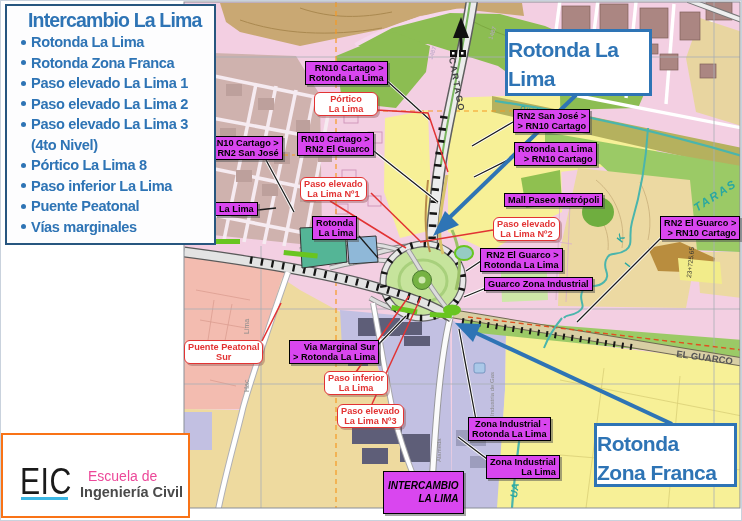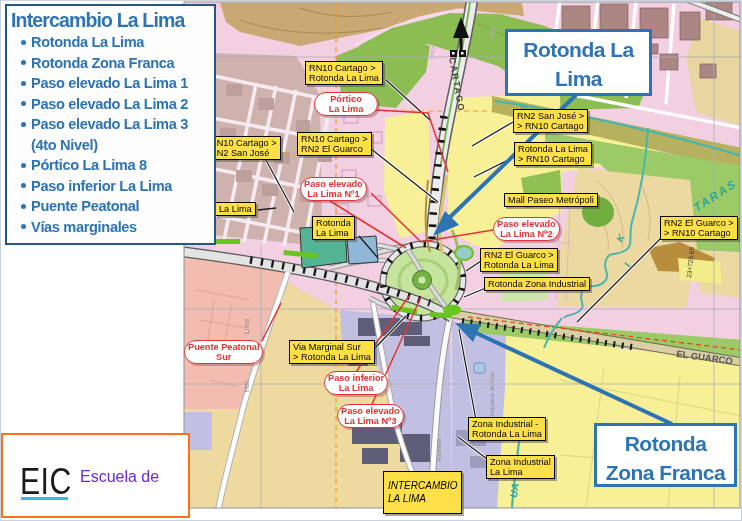--- a/index.html
+++ b/index.html
@@ -1,31 +1,31 @@
 <!DOCTYPE html>
 <html><head>
 <meta charset="utf-8">
 <style>
 html,body{margin:0;padding:0}
 body{width:742px;height:521px;position:relative;font-family:"Liberation Sans",sans-serif;background:#fff;overflow:hidden}
 #page{position:absolute;left:0;top:0;width:740px;height:519px;border:1px solid #c9d2dd}
 svg.map{position:absolute;left:0;top:0}
-.ml{position:absolute;z-index:5;background:#fde047;border:1.4px solid #000;color:#000;font-weight:normal;font-size:9.2px;line-height:10.6px;text-align:left;box-shadow:2px 2px 0 rgba(80,80,80,.5);padding:0.5px 3px;white-space:nowrap}
-.mlr{position:absolute;z-index:5;background:#fff;border:1.6px solid #e23333;color:#e23333;font-weight:bold;font-size:9.2px;line-height:10.6px;text-align:center;box-shadow:2px 2px 0 rgba(140,80,80,.4);padding:0.5px 3px;white-space:nowrap;border-radius:12px}
+.ml{position:absolute;z-index:5;background:#d946ef;border:1.4px solid #000;color:#000;font-weight:bold;font-size:9.2px;line-height:10.6px;text-align:right;box-shadow:2px 2px 0 rgba(80,80,80,.5);padding:0.5px 3px;white-space:nowrap}
+.mlr{position:absolute;z-index:5;background:#fff;border:1.6px solid #e23333;color:#e23333;font-weight:bold;font-size:9.2px;line-height:10.6px;text-align:center;box-shadow:2px 2px 0 rgba(140,80,80,.4);padding:0.5px 3px;white-space:nowrap;border-radius:6px}
 .panel{position:absolute;z-index:8;left:5px;top:4px;width:207px;height:237px;background:#fdfdfe;border:2.5px solid #27567f}
-.panel .tt{margin:3px 0 0 4px;font-size:19.5px;font-weight:bold;color:#2e74b5;letter-spacing:-0.85px;white-space:nowrap}
+.panel .tt{margin:3px 0 0 21px;font-size:19.5px;font-weight:bold;color:#2e74b5;letter-spacing:-0.85px;white-space:nowrap}
 .panel ul{margin:0;padding:0;list-style:none}
 .panel li{position:relative;margin:0 0 0 24px;font-size:14.6px;font-weight:bold;color:#2e74b5;line-height:20.5px;letter-spacing:-0.35px;white-space:nowrap}
 .panel li:before{content:"";position:absolute;left:-10px;top:7.5px;width:5px;height:5px;border-radius:50%;background:#2e74b5}
 .panel li.cont:before{display:none}
-.callout{position:absolute;z-index:8;background:#fff;border:3px solid #2e74b5;color:#2e74b5;font-weight:bold;font-size:21px;line-height:29px;letter-spacing:-0.5px;text-align:center}
+.callout{position:absolute;z-index:8;background:#fff;border:3px solid #2e74b5;color:#2e74b5;font-weight:bold;font-size:21px;line-height:29px;letter-spacing:-0.5px;text-align:left}
 .eic{position:absolute;z-index:8;left:1px;top:433px;width:185px;height:81px;background:#fff;border:2px solid #f97316}
 .eic .big{position:absolute;left:17px;top:29px;font-size:36px;font-weight:normal;color:#1a1a1a;letter-spacing:0.5px;line-height:36px;transform:scaleX(0.84);transform-origin:left top}
 .eic .bar{position:absolute;left:18px;top:62px;width:47px;height:2.5px;background:#3db7e4}
-.eic .t1{position:absolute;left:77px;top:33px;font-size:16px;color:#6d28d9;white-space:nowrap}
+.eic .t1{position:absolute;left:85px;top:33px;font-size:14px;color:#ec4899;white-space:nowrap}
 .eic .t2{position:absolute;left:77px;top:49px;font-size:14.5px;font-weight:bold;color:#4a4a4a;white-space:nowrap}
 </style>
 </head>
 <body>
 
 <div id="page"></div>
 
 <svg class="map" width="742" height="521" viewBox="0 0 742 521">
 <defs>
 <clipPath id="mapclip">
@@ -363,21 +363,21 @@
 <div class="ml" style="left:513px;top:109px">RN2 San José &gt;<br>&gt; RN10 Cartago</div>
 
 <div class="ml" style="left:514px;top:142px">Rotonda La Lima<br>&gt; RN10 Cartago</div>
 
 <div class="ml" style="left:504px;top:193px">Mall Paseo Metrópoli</div>
 
 <div class="ml" style="left:660px;top:216px">RN2 El Guarco &gt;<br>&gt; RN10 Cartago</div>
 
 <div class="ml" style="left:480px;top:248px">RN2 El Guarco &gt;<br>Rotonda La Lima</div>
 
-<div class="ml" style="left:484px;top:277px">Rotonda Zona Industrial</div>
+<div class="ml" style="left:484px;top:277px">Guarco Zona Industrial</div>
 
 <div class="ml" style="left:215px;top:202px">La Lima</div>
 
 <div class="ml" style="left:312px;top:216px">Rotonda<br>La Lima</div>
 
 <div class="ml" style="left:289px;top:340px">Via Marginal Sur<br>&gt; Rotonda La Lima</div>
 
 <div class="ml" style="left:468px;top:417px">Zona Industrial -<br>Rotonda La Lima</div>
 
 <div class="ml" style="left:486px;top:455px">Zona Industrial<br>La Lima</div>
@@ -413,13 +413,14 @@
 </div>
 
 <div class="callout" style="left:505px;top:29px;width:141px;height:58px;padding-top:3px">Rotonda La<br>Lima</div>
 
 <div class="callout" style="left:594px;top:423px;width:137px;height:55px;padding-top:3px">Rotonda<br>Zona Franca</div>
 
 <div class="eic">
 <div class="big">EIC</div>
 <div class="bar"></div>
 <div class="t1">Escuela de</div>
+<div class="t2">Ingeniería Civil</div>
 </div>
 
 </body></html>

